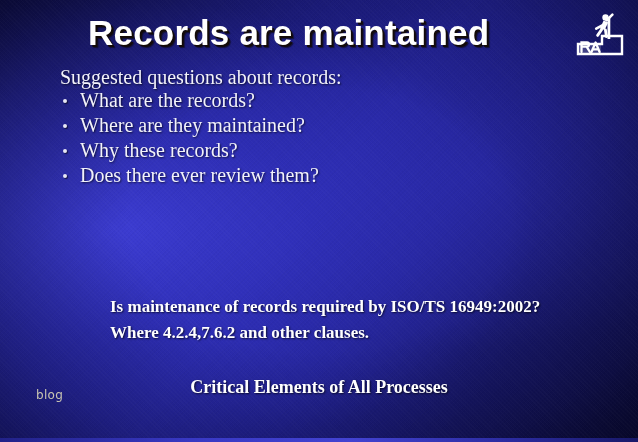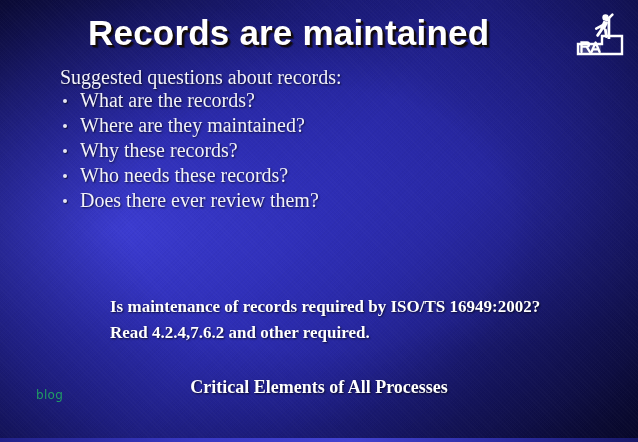--- a/index.html
+++ b/index.html
@@ -171,21 +171,21 @@
     text-shadow: 1px 1px 2px rgba(0,0,0,0.7);
   }
 
   
   #watermark {
     position: absolute;
     left: 36px;
     top: 388px;
     font-family: "DejaVu Sans", "Liberation Sans", sans-serif;
     font-size: 12px;
-    color: #22c55e;
+    color: #fef9c3;
     opacity: 0.75;
     letter-spacing: 0.3px;
   }
 </style>
 </head>
 <body>
 
 <div id="slide">
 
   <div id="bg-base"></div>
@@ -235,31 +235,27 @@
       <li>
         <span class="dot"></span>
         <span>Where are they maintained?</span>
       </li>
       <li>
         <span class="dot"></span>
         <span>Why these records?</span>
       </li>
       <li>
         <span class="dot"></span>
-        <span>Who needs these records?</span>
-      </li>
-      <li>
-        <span class="dot"></span>
         <span>Does there ever review them?</span>
       </li>
     </ul>
 
     <div id="emphasis">
       <div>Is maintenance of records required by ISO/TS 16949:2002?</div>
-      <div>Read 4.2.4,7.6.2 and other required.</div>
+      <div>Where 4.2.4,7.6.2 and other clauses.</div>
     </div>
 
     <div id="footer-headline">Critical Elements of All Processes</div>
 
     <div id="watermark">blog</div>
 
   </div>
 </div>
 
 </body></html>

